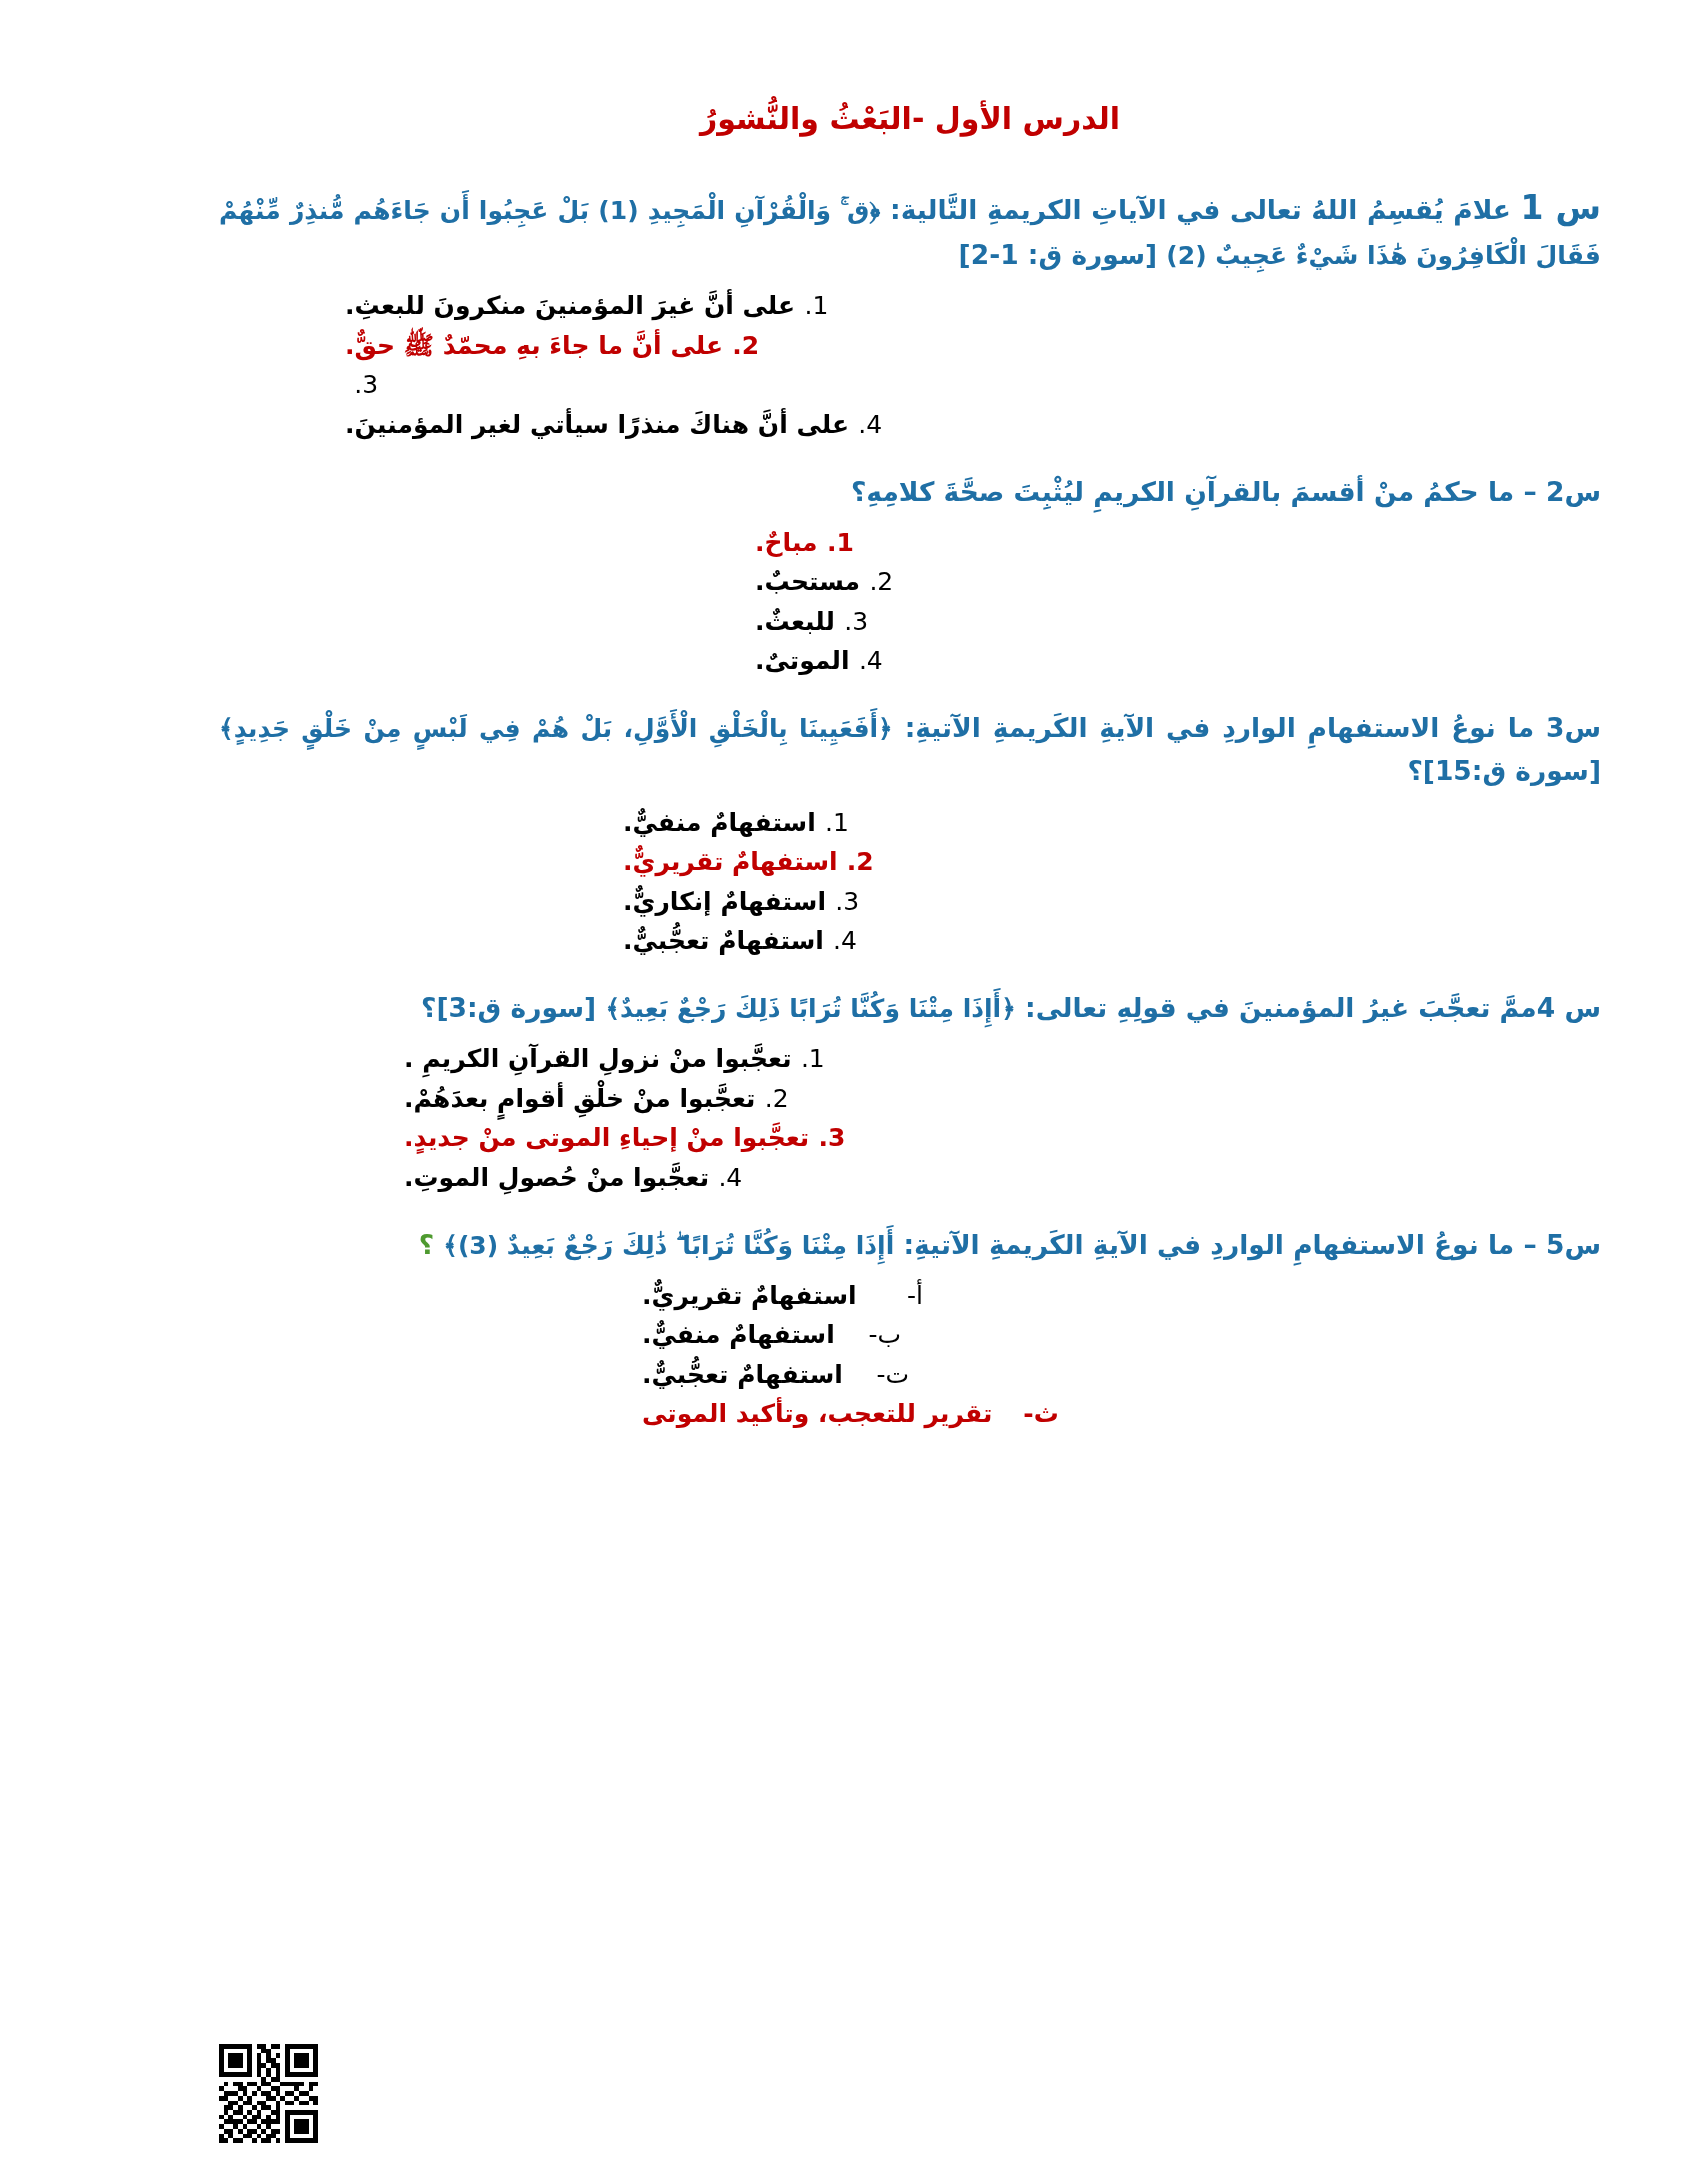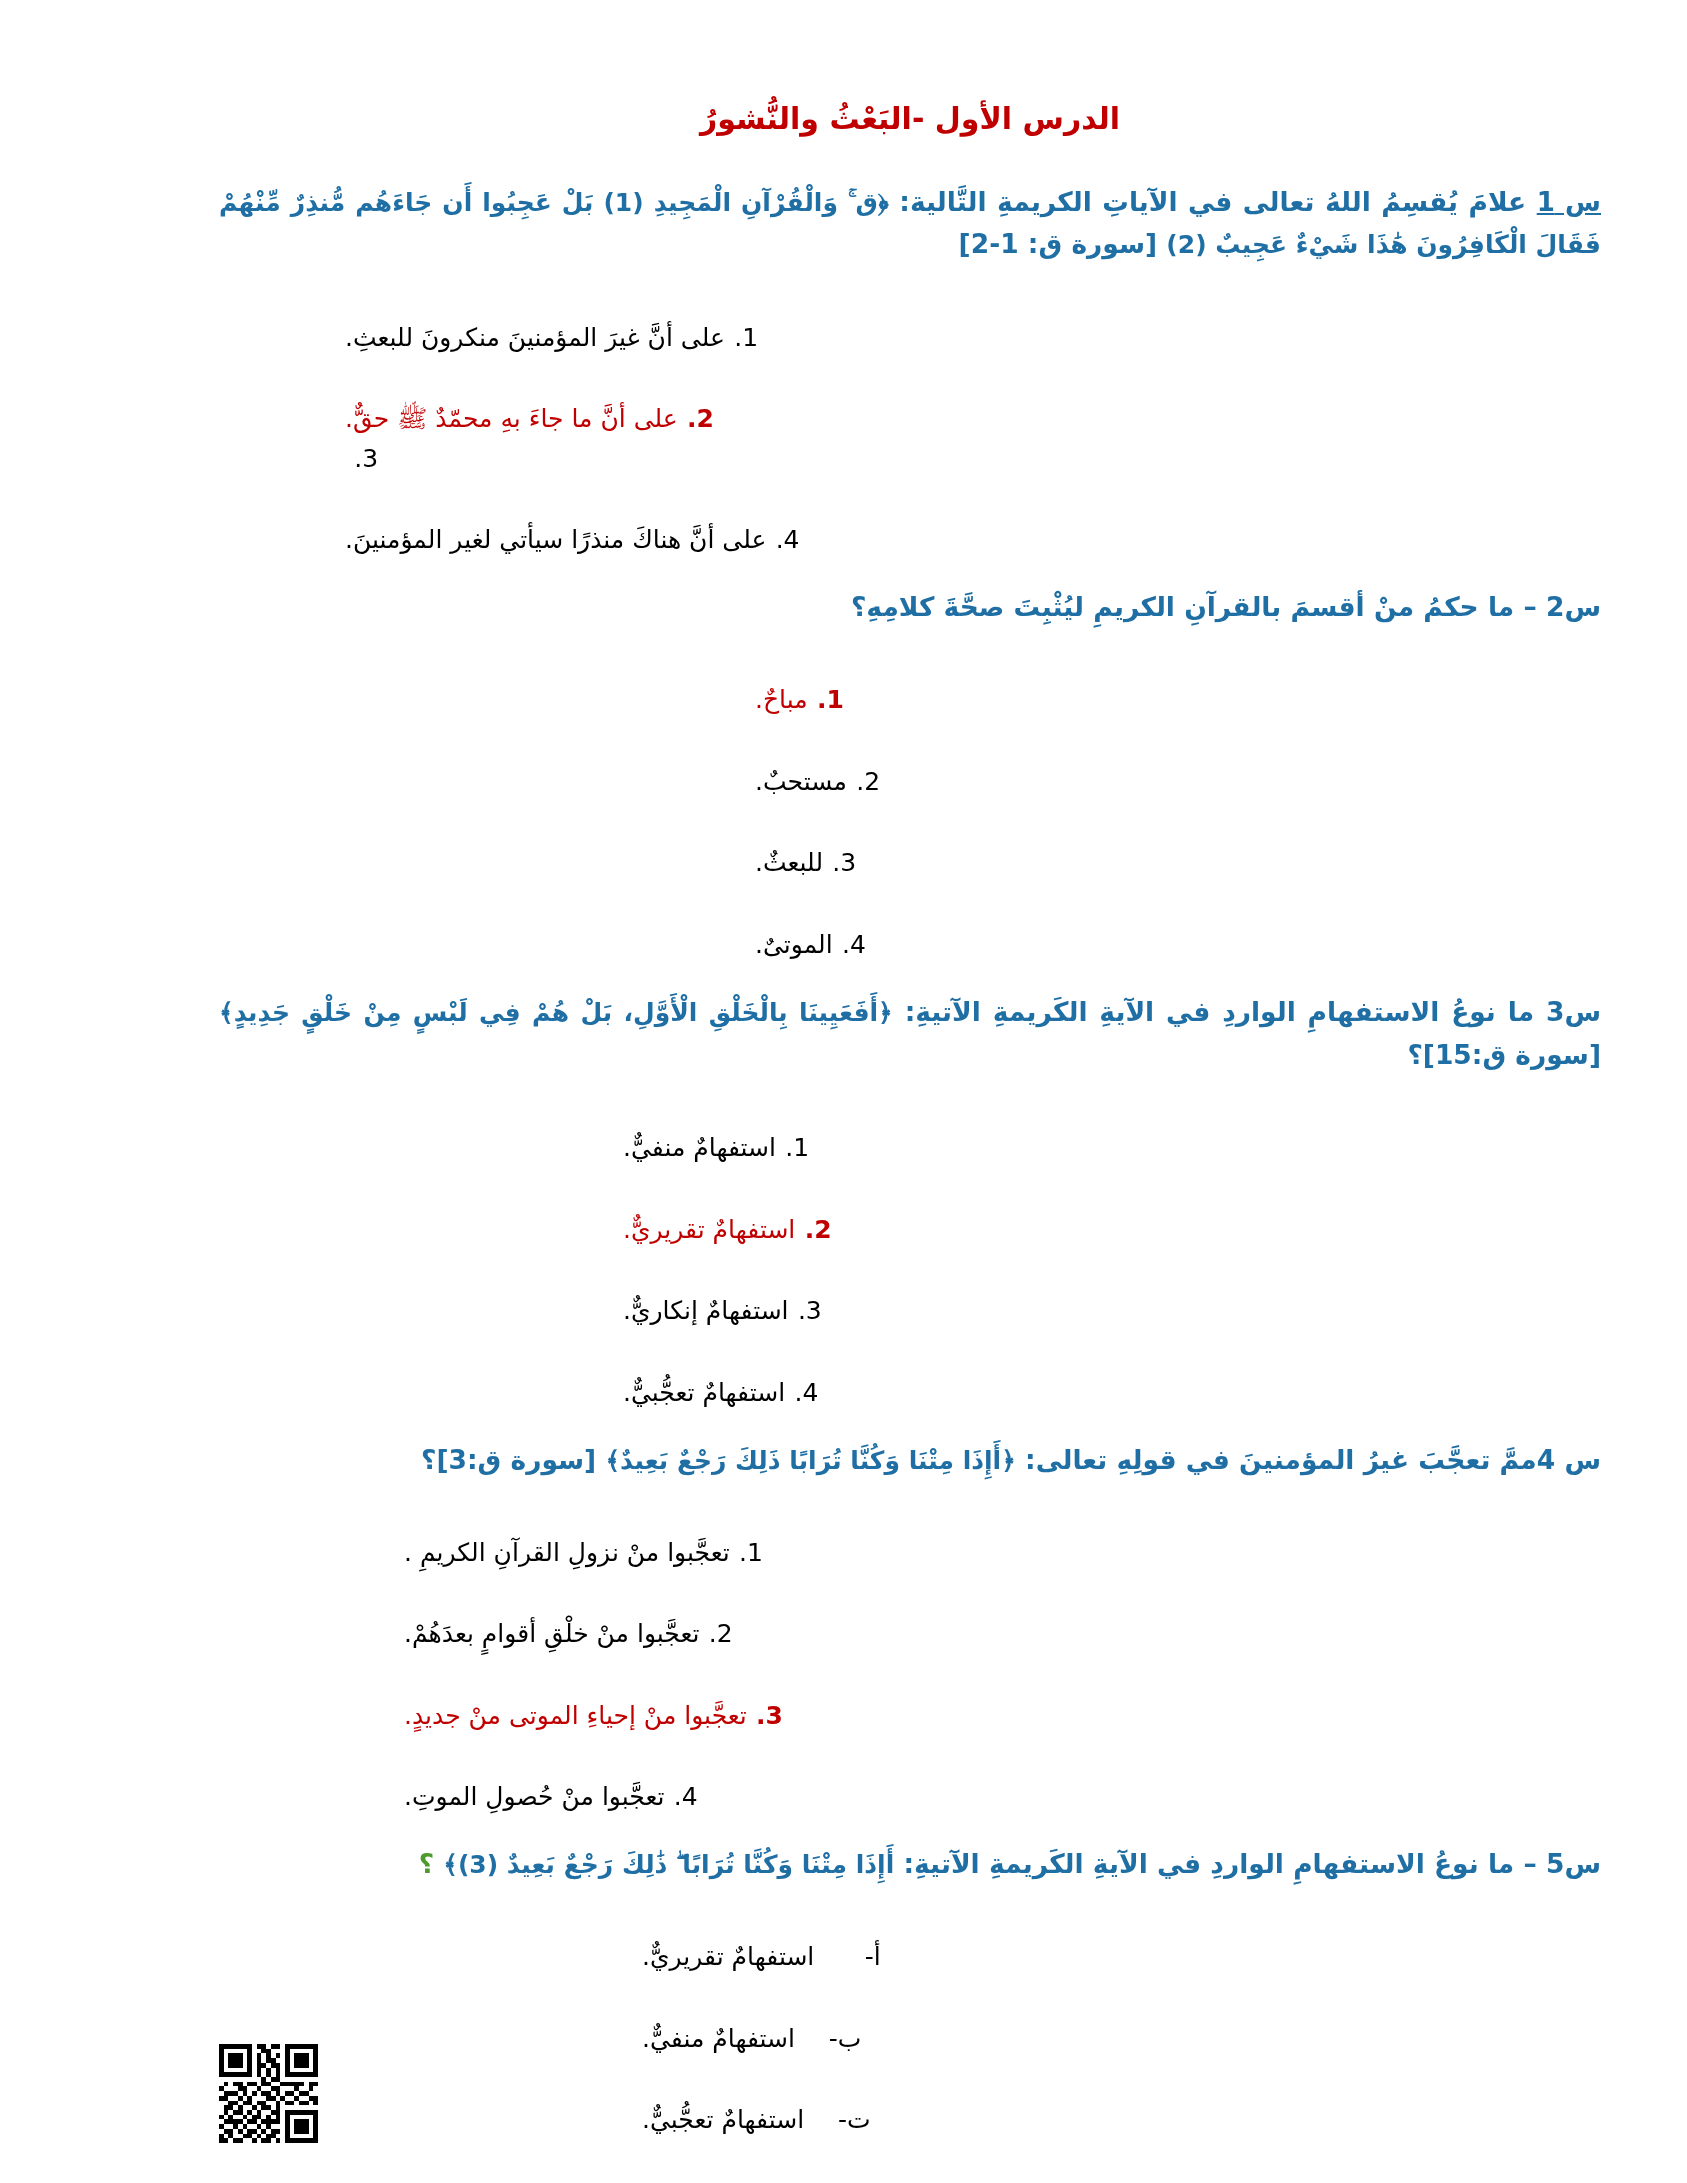--- a/index.html
+++ b/index.html
@@ -35,23 +35,22 @@
     color: #1f6fa5;
     font-weight: bold;
     font-size: 26.5px;
     line-height: 1.62;
     text-align: justify;
     text-align-last: right;
     margin: 0 0 9.3px 0;
     direction: rtl;
   }
   .q-text .qnum-big {
-    font-size: 26px;
+    font-size: 33px;
     font-weight: bold;
-    text-decoration: underline;
   }
   .q-text .verse {
     font-size: 25px;
   }
   .q-text .green-mark {
     color: #4e9a2f;
     font-weight: bold;
   }
   
   .opts {
@@ -71,22 +70,21 @@
   }
   .opt-row.is-answer {
     color: #c00000;
     font-weight: bold;
   }
   .opt-marker {
     margin-left: 9.3px;
     font-weight: inherit;
   }
   .opt-text {
-    font-weight: normal;
-    margin-top: 42px;
+    font-weight: bold;
   }
   
   .opts.pad-q1 .opt-row { padding-left: 126px; }
   .opts.pad-q2 .opt-row { padding-left: 536px; }
   .opts.pad-q3 .opt-row { padding-left: 404px; }
   .opts.pad-q4 .opt-row { padding-left: 185px; }
   .opts.pad-q5 .opt-row { padding-left: 423px; }
   .opts.letters .opt-marker {
     display: inline-block;
     min-width: 57px;

